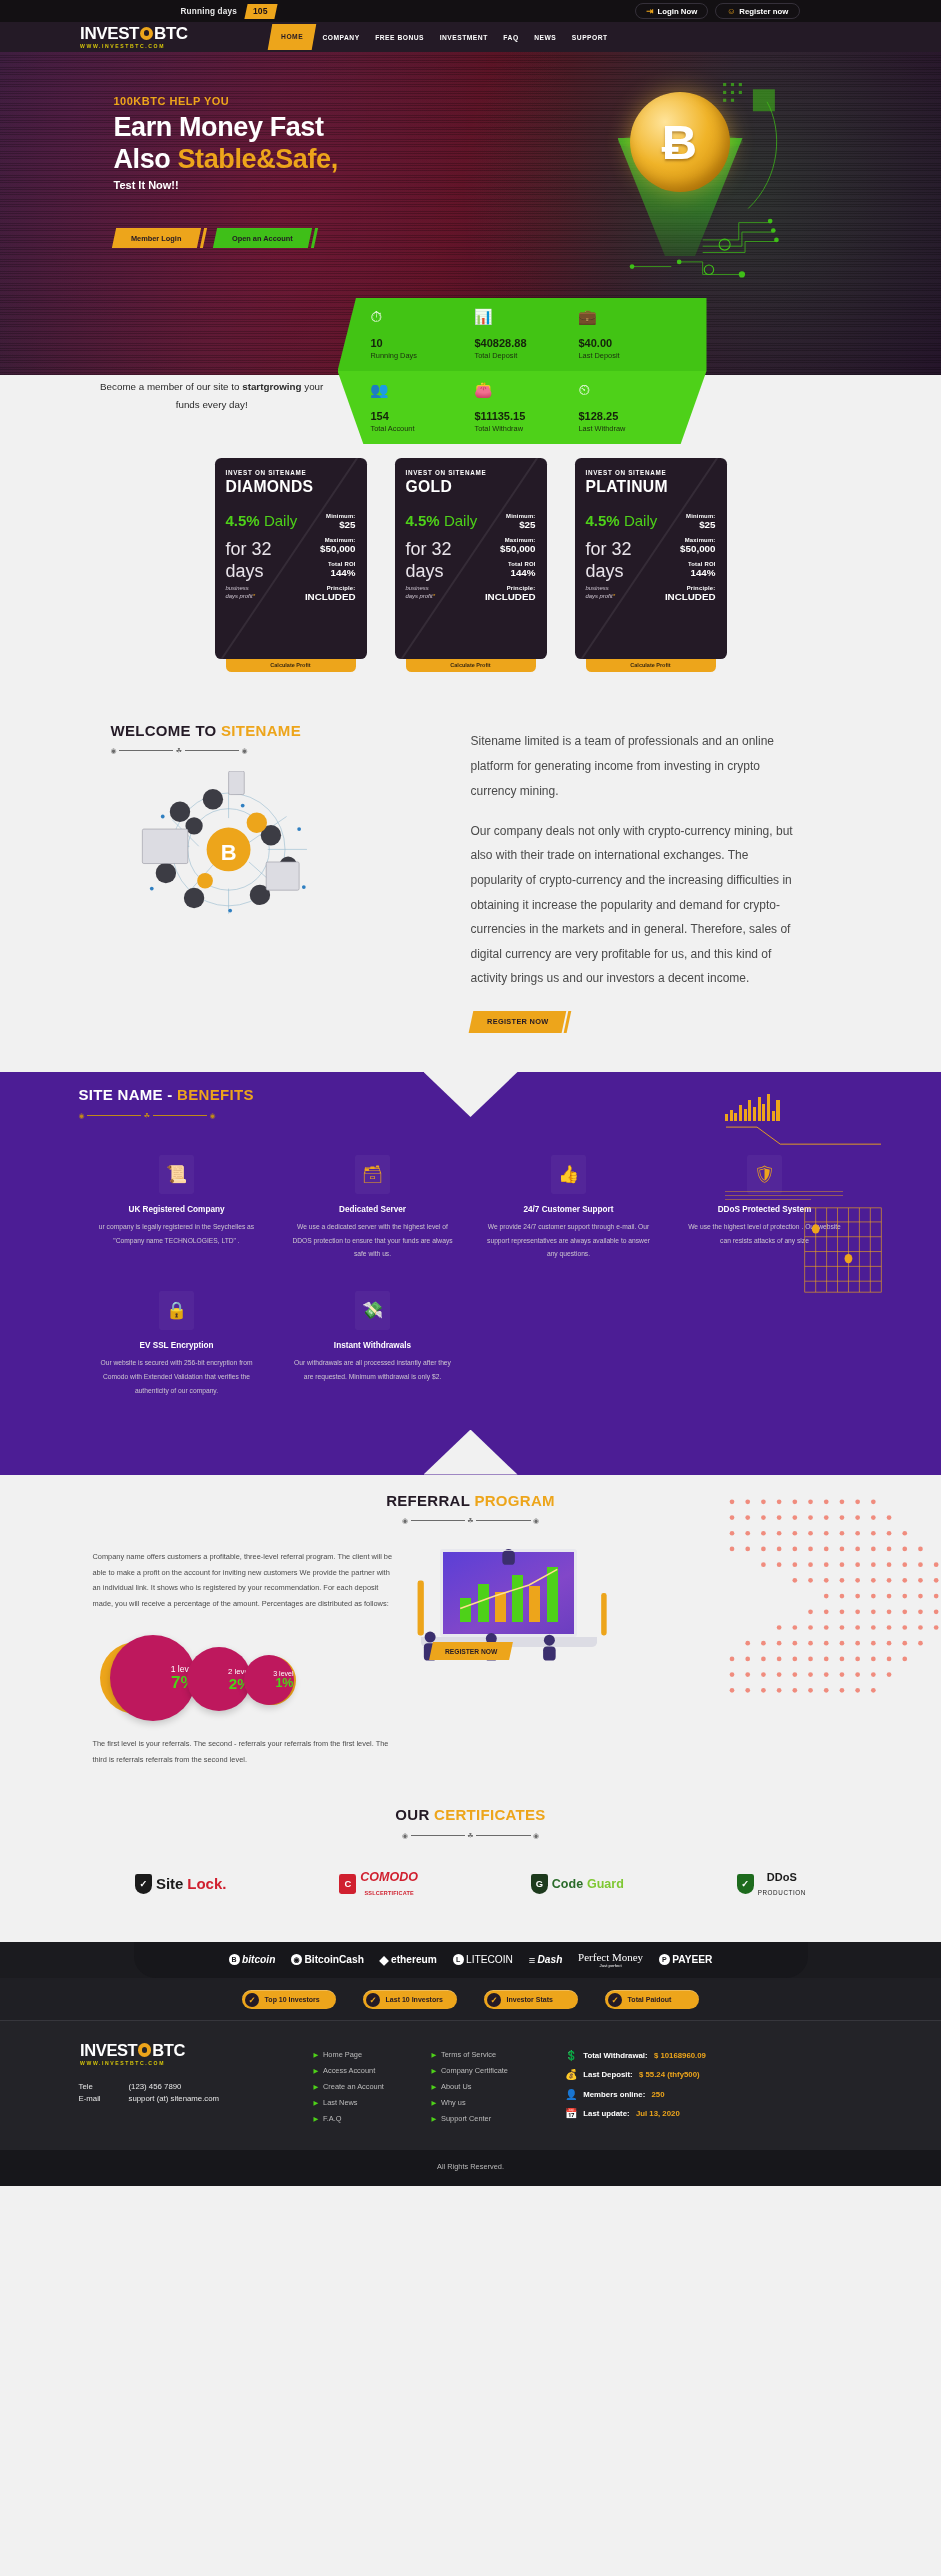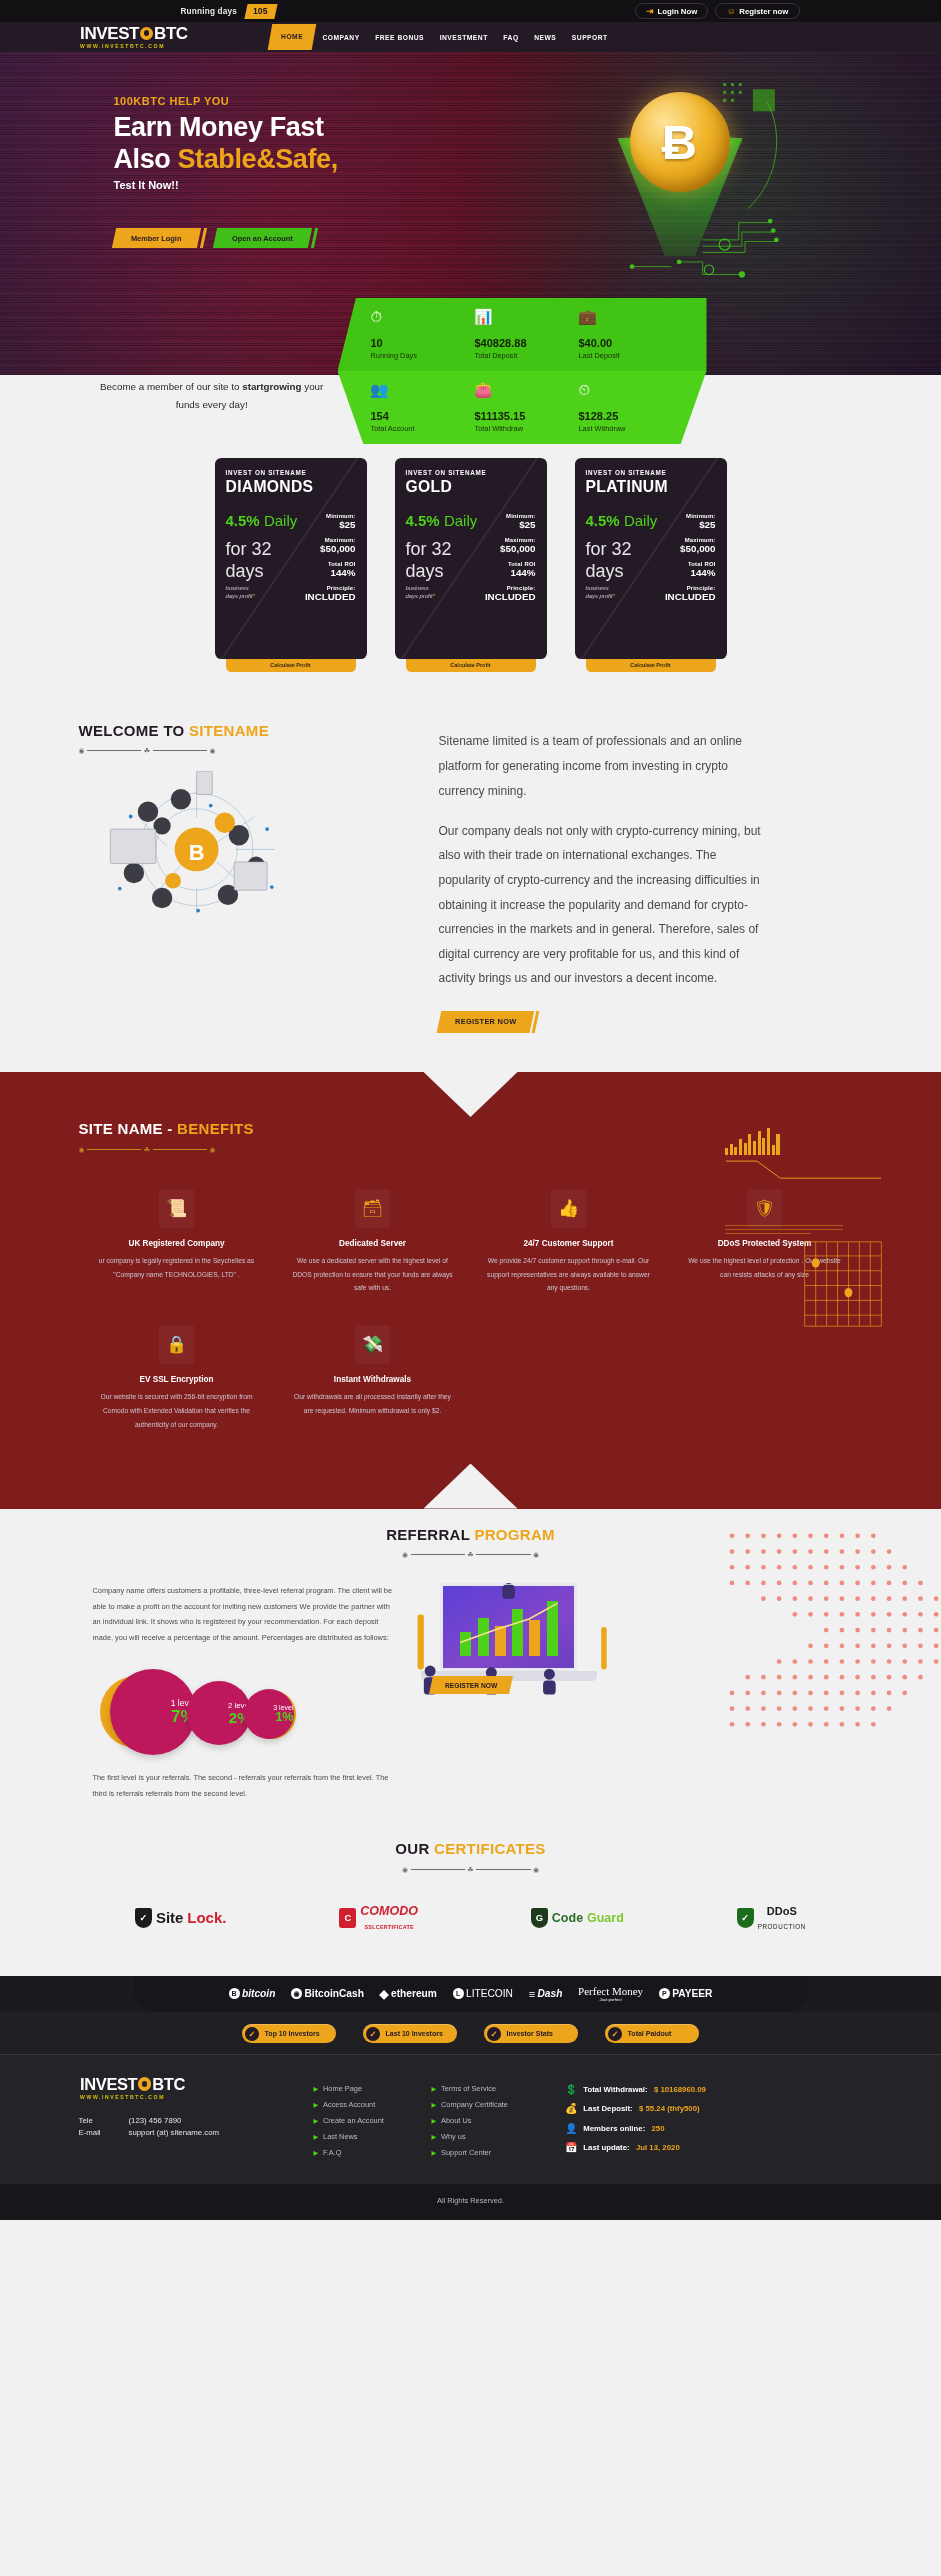--- a/index.html
+++ b/index.html
@@ -180,21 +180,21 @@
   .pr-val { color: #fff; font-size: 9.8px; font-weight: bold; margin-bottom: 7px; }
   .plan-btn {
     background: #eda51b; color: #3a2a10; font-size: 5.5px; font-weight: bold;
     text-align: center; padding: 3.1px 0; border-radius: 0 0 5.5px 5.5px;
     width: 130px; margin: 0 auto; cursor: pointer;
   }
 
   
   .welcome { background: #f1f1f1; padding: 0 0 39px; position: relative; overflow: hidden; }
   .welcome-inner { width: 784px; margin: 0 auto; display: flex; gap: 31px; }
-  .wel-left { width: 329px; }
+  .wel-left { width: 329px; margin-left: 32px; }
   .sec-title { font-size: 15px; font-weight: bold; letter-spacing: 0.3px; color: #241a26; }
   .sec-title .accent { color: #eda51b; }
   .divider { display: flex; align-items: center; gap: 2.4px; margin-top: 8.6px; width: 137px; }
   .divider .bar { flex: 1; height: 0.8px; background: #6b6b6b; }
   .divider .dot { color: #6b6b6b; font-size: 7px; line-height: 1; }
   .divider.amber .bar { background: #c08a18; }
   .divider.amber .dot { color: #c08a18; }
   .wel-graphic { margin-top: 17px; position: relative; width: 243px; height: 149px; }
   .wel-right { width: 329px; padding-top: 7.8px; }
   .wel-p { font-size: 12px; color: #4a4a4a; line-height: 2.05; }
@@ -203,21 +203,21 @@
     margin-top: 20.4px; background: #eda51b; color: #241a26;
     font-size: 7.4px; font-weight: bold; letter-spacing: 0.3px;
     padding: 6.3px 15.7px; transform: skewX(-12deg); display: inline-block;
     cursor: pointer; position: relative;
   }
   .reg-btn span { display: inline-block; transform: skewX(12deg); }
   .reg-btn::after { content: ""; position: absolute; right: -5.5px; top: 0; bottom: 0; width: 3.1px; background: #eda51b; }
 
   
   .benefits {
-    background: #7f1d1d; position: relative; padding: 48px 0 47px; overflow: hidden;
+    background: #4c1d95; position: relative; padding: 14px 0 47px; overflow: hidden;
   }
   .benefits::before {
     content: ""; position: absolute; left: 50%; top: 0; transform: translateX(-50%);
     width: 94px; height: 45px; background: #f1f1f1;
     clip-path: polygon(0 0, 100% 0, 50% 100%);
   }
   .benefits::after {
     content: ""; position: absolute; left: 50%; bottom: 0; transform: translateX(-50%);
     width: 94px; height: 45px; background: #f1f1f1;
     clip-path: polygon(50% 0, 100% 100%, 0 100%);

